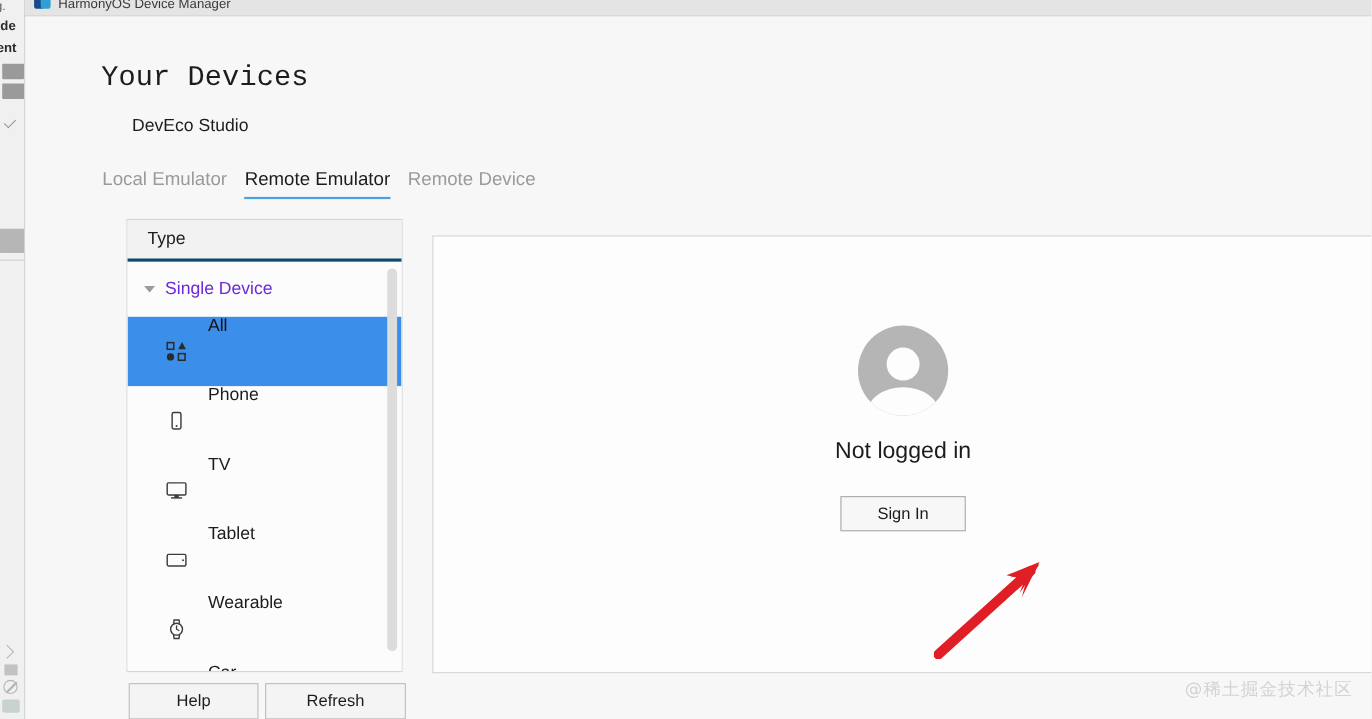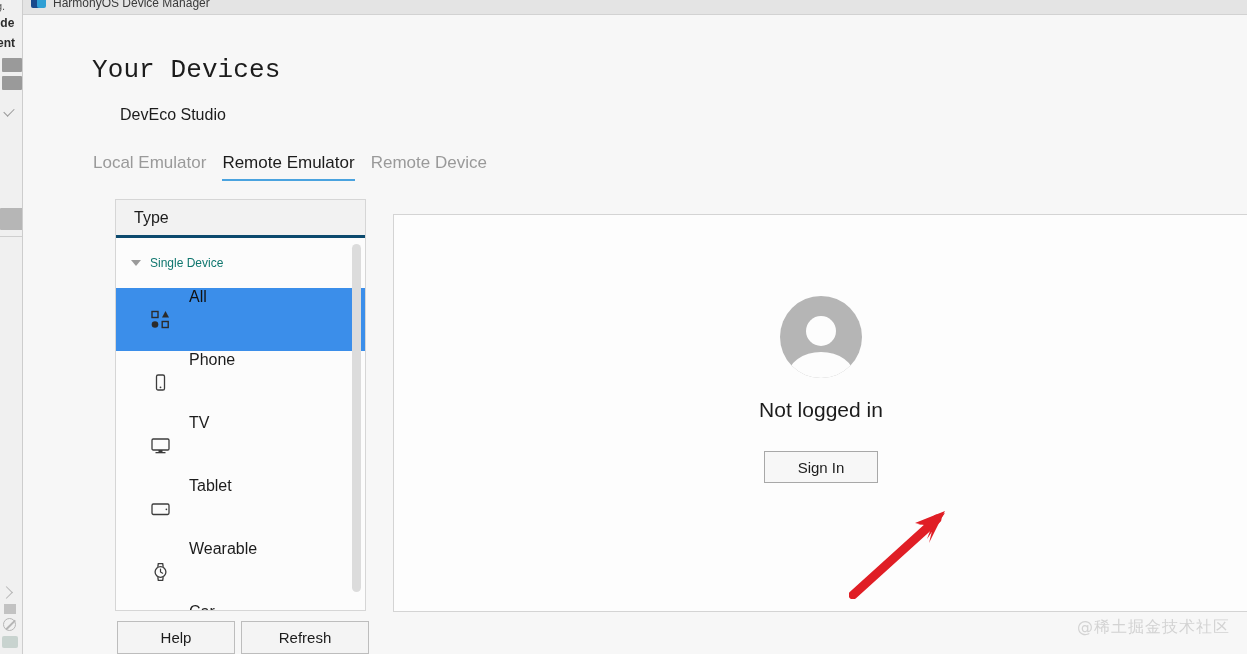--- a/index.html
+++ b/index.html
@@ -203,21 +203,21 @@
     padding-left: 15px;
     gap: 9px;
     cursor: pointer;
   }
   .caret {
     width: 0; height: 0;
     border-left: 5.5px solid transparent;
     border-right: 5.5px solid transparent;
     border-top: 6.5px solid #9a9a9a;
   }
-  .group-label { font-size: 12px; color: #0f766e; }
+  .group-label { font-size: 16px; color: #6d28d9; }
 
   .dev-row {
     height: 63px;
     display: flex;
     cursor: pointer;
   }
   .dev-row.selected { background: #3b8eea; }
   .dev-icon {
     width: 34px;
     flex: 0 0 auto;

